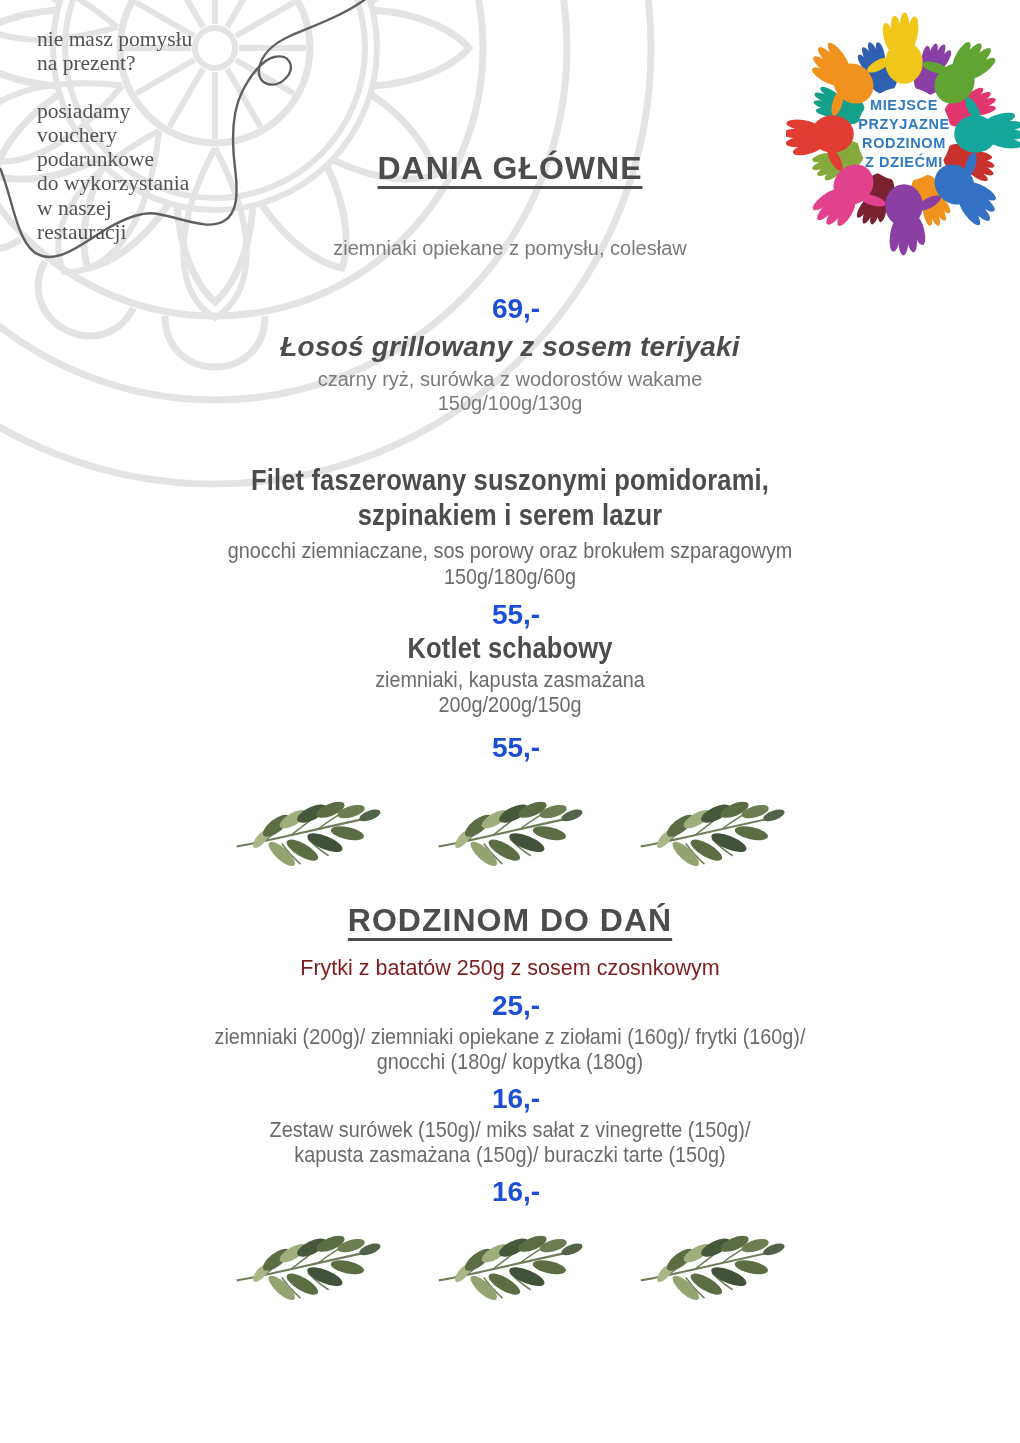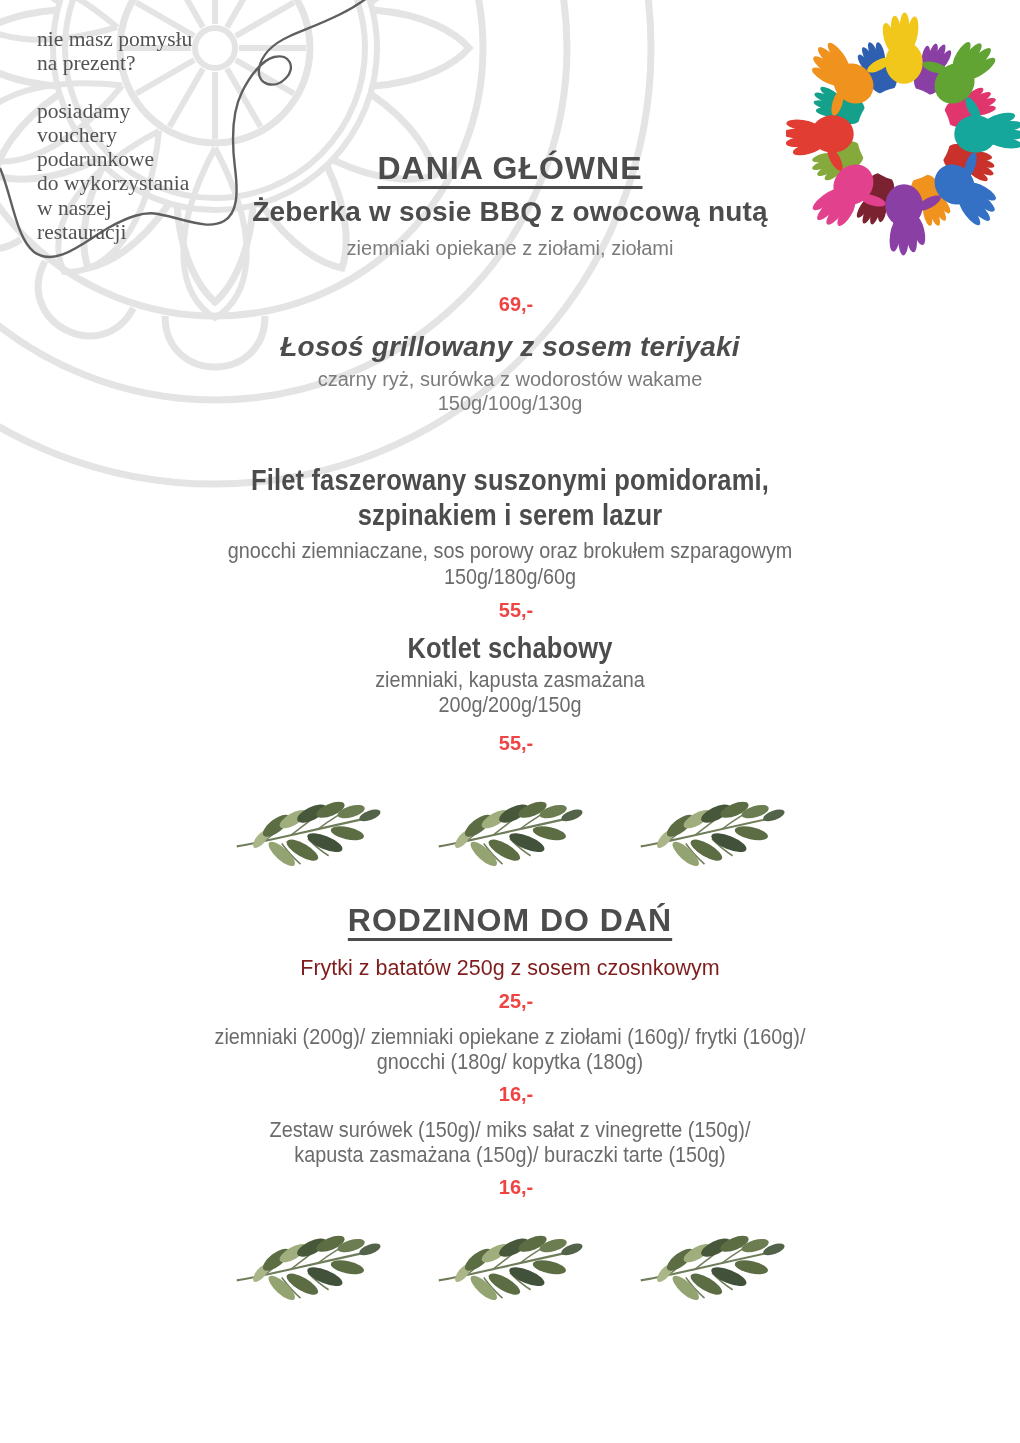--- a/index.html
+++ b/index.html
@@ -23,21 +23,21 @@
   .mb{position:absolute;left:0;right:0;text-align:center;color:#4c4c4c;}
   .title{font-size:32px;font-weight:700;letter-spacing:1px;color:#4c4c4c;
          text-decoration:underline;text-decoration-thickness:3px;text-underline-offset:7px;}
   .name{font-size:28px;font-weight:700;color:#4c4c4c;letter-spacing:.2px;}
   .name.it{font-style:italic;}
   .name.cond{font-size:30px;line-height:35px;transform:scaleX(.85);transform-origin:50% 50%;}
   .name.wrapcap{max-width:760px;margin:0 auto;}
   .desc{font-size:20px;color:#7b7b7b;}
   .desc.lg{font-size:21.5px;color:#7f1d1d;}
   .desc.c9{font-size:22px;color:#6b6b6b;transform:scaleX(.9);transform-origin:50% 50%;}
-  .price{font-size:20px;font-weight:700;color:#ef4444;padding-left:12px;}
+  .price{font-size:28px;font-weight:700;color:#1d4ed8;padding-left:12px;}
   .branches{position:absolute;left:0;right:0;display:flex;justify-content:center;gap:52px;}
   .branch{width:150px;height:94px;}
 </style>
 </head>
 <body>
 
 <div class="page">
 
   <svg width="0" height="0" style="position:absolute" aria-hidden="true">
     <defs>
@@ -157,26 +157,29 @@
         <use href="#hand" transform="rotate(45) translate(0,-74) scale(1.25)" fill="#62a433"></use>
         <use href="#hand" transform="rotate(90) translate(0,-74) scale(1.25)" fill="#16a79c"></use>
         <use href="#hand" transform="rotate(135) translate(0,-74) scale(1.25)" fill="#3470c4"></use>
         <use href="#hand" transform="rotate(180) translate(0,-74) scale(1.25)" fill="#8a3fa5"></use>
         <use href="#hand" transform="rotate(225) translate(0,-74) scale(1.25)" fill="#e2418d"></use>
         <use href="#hand" transform="rotate(270) translate(0,-74) scale(1.25)" fill="#e23d33"></use>
         <use href="#hand" transform="rotate(315) translate(0,-74) scale(1.25)" fill="#f0921e"></use>
       </g>
       <circle r="47" fill="#ffffff"></circle>
     </svg>
+    <div class="logo-text">MIEJSCE
+PRZYJAZNE
+RODZINOM
+Z DZIEĆMI</div>
   </div>
 
   <div class="mb title" style="top:150px">DANIA GŁÓWNE</div>
 
-  <div class="mb name" style="top:196px">Żeberka w sosie BBQ z owocową nutą</div>
-  <div class="mb desc" style="top:237px">ziemniaki opiekane z ziołami, ziołami</div>
+  <div class="mb desc" style="top:237px">ziemniaki opiekane z pomysłu, colesław</div>
   <div class="mb price" style="top:293px">69,-</div>
 
   <div class="mb desc" style="top:368px">czarny ryż, surówka z wodorostów wakame</div>
   <div class="mb name it" style="top:331px">Łosoś grillowany z sosem teriyaki</div>
   <div class="mb desc" style="top:392px">150g/100g/130g</div>
 
   <div class="mb name cond wrapcap" style="top:462px">Filet faszerowany suszonymi pomidorami, szpinakiem i serem lazur</div>
   <div class="mb desc c9" style="top:538px">gnocchi ziemniaczane, sos porowy oraz brokułem szparagowym</div>
   <div class="mb desc c9" style="top:564px">150g/180g/60g</div>
   <div class="mb price" style="top:599px">55,-</div>

